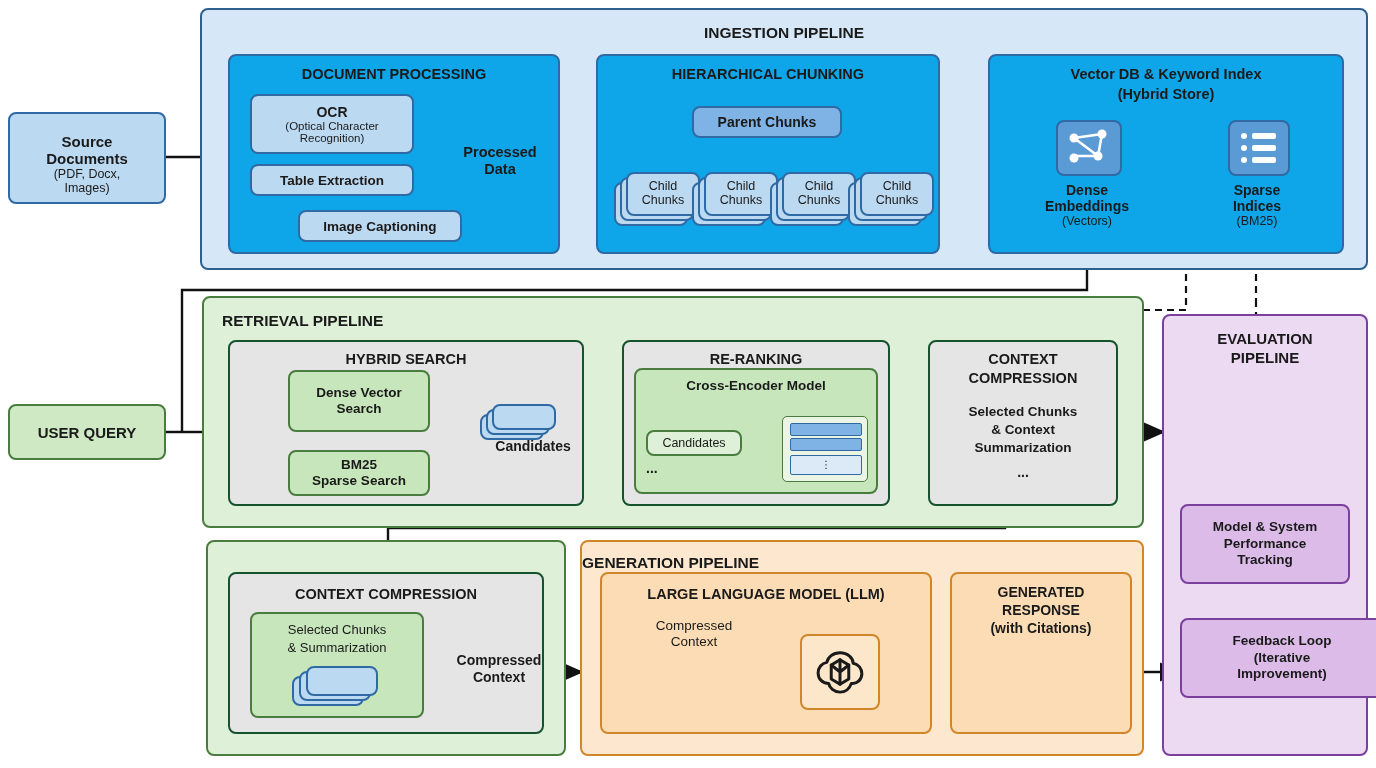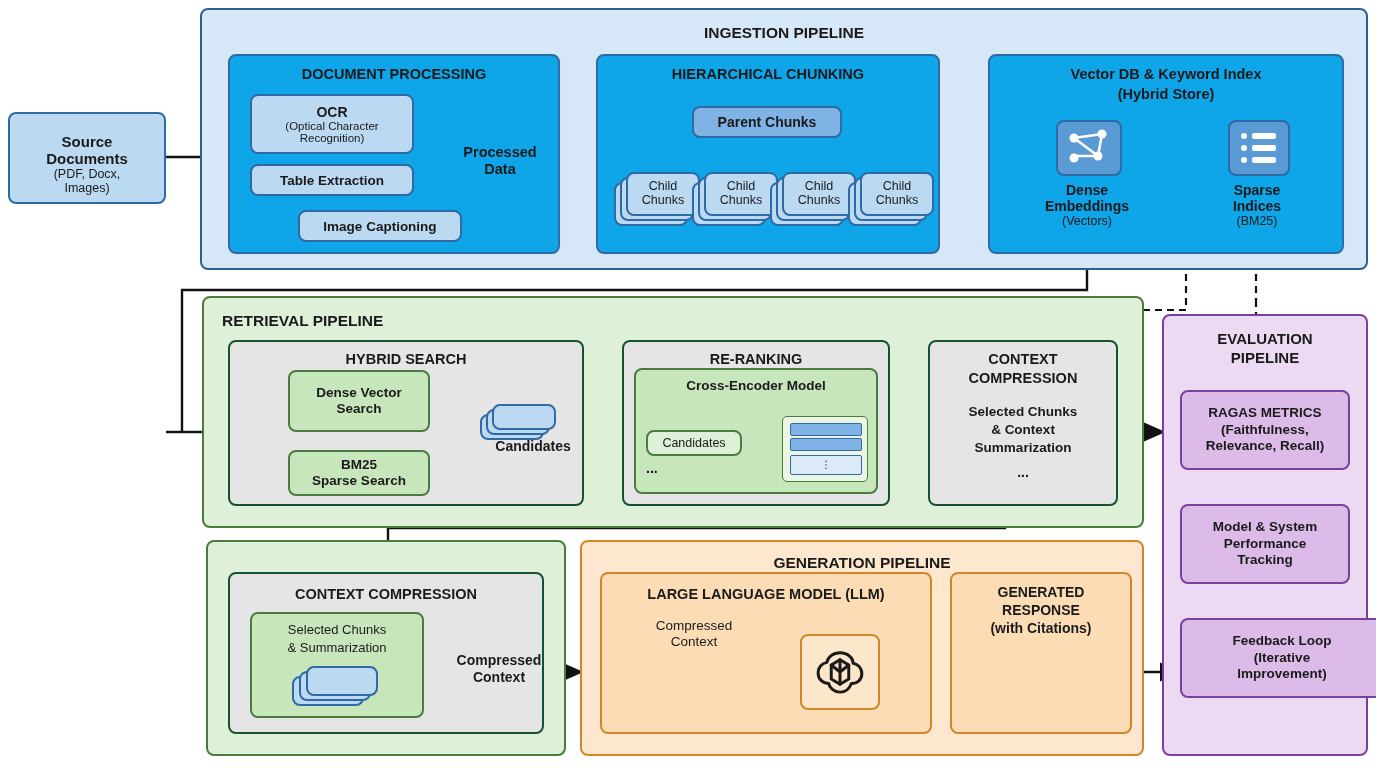--- a/index.html
+++ b/index.html
@@ -204,20 +204,23 @@
           <rect x="22" y="35" width="24" height="6" rx="2"></rect>
       </g>
     </svg>
   </div>
   <div style="position:absolute;left:1190px;top:182px;width:134px;text-align:center;font-weight:bold;font-size:14px;line-height:1.15;">
     <div>Sparse</div>
     <div>Indices</div>
     <div style="font-weight:normal;font-size:12.5px;">(BM25)</div>
   </div>
 
+  <div class="box green-user" style="left:8px;top:404px;width:158px;height:56px;font-weight:bold;font-size:15px;">
+      <span>USER QUERY</span>
+    </div>
 
   <div class="box green-outer" style="left:202px;top:296px;width:942px;height:232px;display:block;">
     <div style="position:absolute;left:18px;top:14px;font-weight:bold;font-size:15.5px;">RETRIEVAL PIPELINE</div>
   </div>
 
   <div class="box green-mid" style="left:228px;top:340px;width:356px;height:166px;display:block;">
     <div style="position:absolute;left:0;right:0;top:9px;text-align:center;font-weight:bold;font-size:14.5px;">HYBRID SEARCH</div>
   </div>
   <div class="box green-leaf t-ctr" style="left:288px;top:370px;width:142px;height:62px;font-weight:bold;font-size:13.5px;line-height:1.15;">
     <div>Dense Vector</div>
@@ -270,21 +273,21 @@
       <div class="box blue-leaf" style="left:7px;top:5px;width:72px;height:30px;position:absolute;"></div>
       <div class="box blue-leaf" style="left:14px;top:0;width:72px;height:30px;position:absolute;"></div>
     </div>
   </div>
   <div style="position:absolute;left:444px;top:652px;width:110px;text-align:center;font-weight:bold;font-size:14px;line-height:1.2;">
     <div>Compressed</div>
     <div>Context</div>
   </div>
 
   <div class="box orange-outer" style="left:580px;top:540px;width:564px;height:216px;display:block;">
-    <div style="position:absolute;left:0;right:0;top:12px;text-align:center;font-weight:bold;font-size:15.5px;">GENERATION PIPELINE</div>
+    <div style="position:absolute;left:0;right:0;top:12px;text-align:left;font-weight:bold;font-size:15.5px;">GENERATION PIPELINE</div>
   </div>
   <div class="box orange-mid" style="left:600px;top:572px;width:332px;height:162px;display:block;">
     <div style="position:absolute;left:0;right:0;top:12px;text-align:center;font-weight:bold;font-size:14.5px;">LARGE LANGUAGE MODEL (LLM)</div>
   </div>
   <div style="position:absolute;left:636px;top:618px;width:116px;text-align:center;font-size:13.5px;line-height:1.2;">
     <div>Compressed</div>
     <div>Context</div>
   </div>
   <div class="box orange-leaf" style="left:800px;top:634px;width:80px;height:76px;">
     <svg width="56" height="56" viewBox="0 0 64 64">
@@ -299,25 +302,20 @@
   <div class="box orange-mid" style="left:950px;top:572px;width:182px;height:162px;display:block;">
     <div style="position:absolute;left:0;right:0;top:10px;text-align:center;font-weight:bold;font-size:14px;">GENERATED</div>
     <div style="position:absolute;left:0;right:0;top:28px;text-align:center;font-weight:bold;font-size:14px;">RESPONSE</div>
     <div style="position:absolute;left:0;right:0;top:46px;text-align:center;font-weight:bold;font-size:14px;">(with Citations)</div>
   </div>
 
   <div class="box purple-outer" style="left:1162px;top:314px;width:206px;height:442px;display:block;">
     <div style="position:absolute;left:0;right:0;top:14px;text-align:center;font-weight:bold;font-size:15px;">EVALUATION</div>
     <div style="position:absolute;left:0;right:0;top:33px;text-align:center;font-weight:bold;font-size:15px;">PIPELINE</div>
   </div>
-  <div class="box purple-leaf t-ctr" style="left:1180px;top:390px;width:170px;height:80px;font-weight:bold;font-size:13.5px;line-height:1.25;">
-    <div>RAGAS METRICS</div>
-    <div>(Faithfulness,</div>
-    <div>Relevance, Recall)</div>
-  </div>
   <div class="box purple-leaf t-ctr" style="left:1180px;top:504px;width:170px;height:80px;font-weight:bold;font-size:13.5px;line-height:1.25;">
     <div>Model &amp; System</div>
     <div>Performance</div>
     <div>Tracking</div>
   </div>
   <div class="box purple-leaf t-ctr" style="left:1180px;top:618px;width:204px;height:80px;font-weight:bold;font-size:13.5px;line-height:1.25;">
     <div>Feedback Loop</div>
     <div>(Iterative</div>
     <div>Improvement)</div>
   </div>

